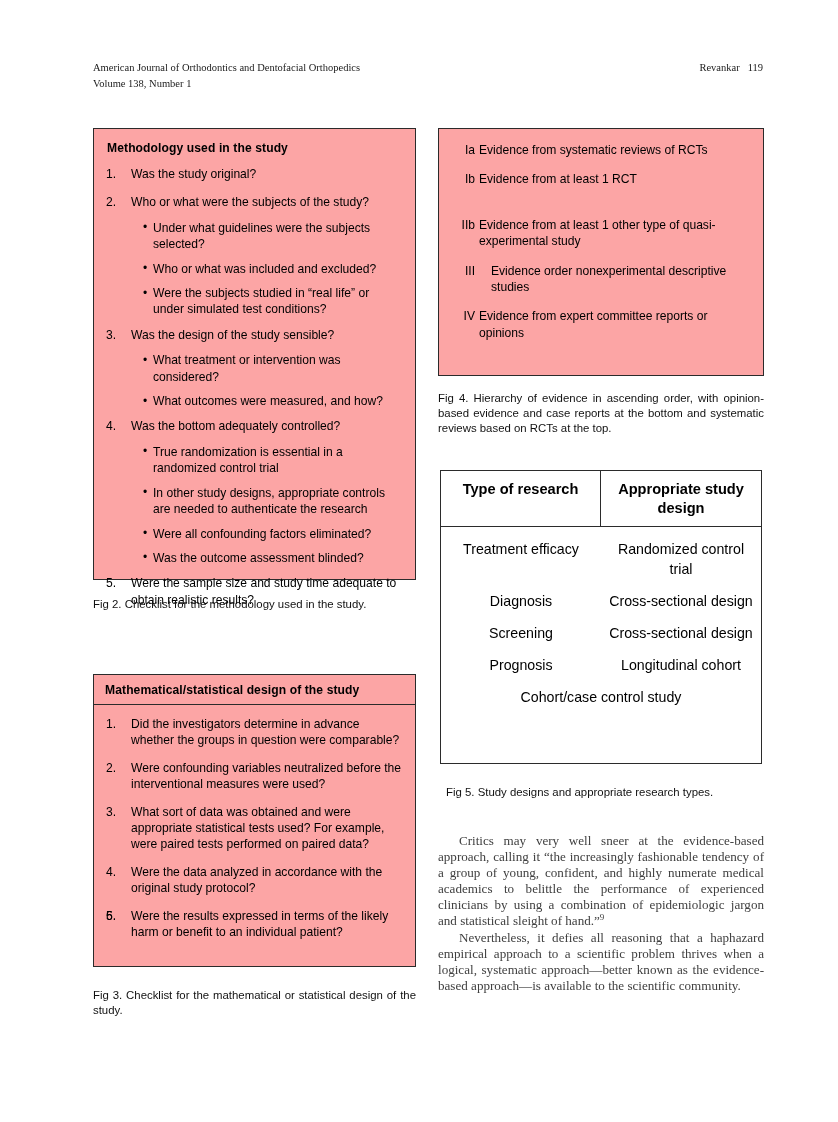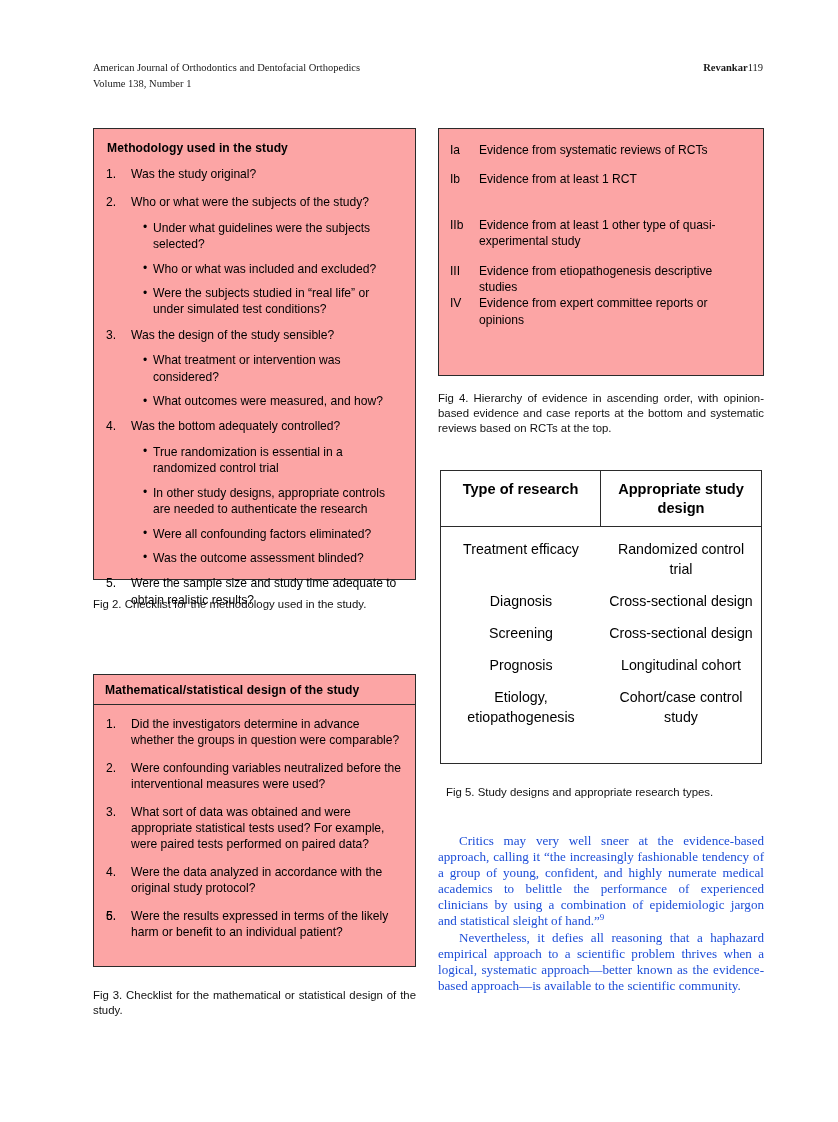--- a/index.html
+++ b/index.html
@@ -37,21 +37,21 @@
   .runhead .rh-row {
     position: relative;
     white-space: nowrap;
   }
   .runhead .rh-right {
     position: absolute;
     right: 0;
     top: 0;
     white-space: nowrap;
   }
-  .runhead .rh-right .rh-author { margin-right: 0; font-weight: bold; }
+  .runhead .rh-right .rh-author { margin-right: 8px; }
 
   
   .fig-box {
     position: absolute;
     border: 1.3px solid #2b2b2b;
     background: #fca5a5;
     box-sizing: border-box;
   }
   .box-title {
     font-size: 12.1px;
@@ -113,21 +113,22 @@
 
   
   .ev-row {
     display: flex;
     font-size: 12.1px;
     line-height: 16.4px;
   }
   .ev-label {
     width: 29px;
     flex: 0 0 29px;
-    padding-right: 12px;
+    text-align: right;
+    padding-right: 4px;
     box-sizing: border-box;
   }
   .ev-text { flex: 1 1 auto; }
 
   
   .tbl {
     position: absolute;
     border: 1.3px solid #2b2b2b;
     box-sizing: border-box;
     background: #fff;
@@ -160,21 +161,21 @@
     line-height: 20px;
     padding: 6px 6px 6px;
   }
 
   
   .prose {
     position: absolute;
     font-family: "Liberation Serif", serif;
     font-size: 13.1px;
     line-height: 16.1px;
-    color: #1d4ed8;
+    color: #404040;
     text-align: justify;
     text-justify: inter-word;
   }
   .prose p {
     margin: 0;
     text-indent: 21px;
   }
   .prose sup {
     font-size: 9px;
     vertical-align: super;
@@ -311,23 +312,23 @@
       <span class="ev-text">Evidence from systematic reviews of RCTs</span>
     </div>
     <div class="ev-row" style="margin-bottom:29px;">
       <span class="ev-label">Ib</span>
       <span class="ev-text">Evidence from at least 1 RCT</span>
     </div>
     <div class="ev-row" style="margin-bottom:13px;">
       <span class="ev-label">IIb</span>
       <span class="ev-text">Evidence from at least 1 other type of quasi-experimental study</span>
     </div>
-    <div class="ev-row" style="">
+    <div class="ev-row" style="margin-bottom:13px;gap:12px;">
       <span class="ev-label">III</span>
-      <span class="ev-text">Evidence from etiopathogenesis descriptive studies</span>
+      <span class="ev-text">Evidence order nonexperimental descriptive studies</span>
     </div>
     <div class="ev-row">
       <span class="ev-label">IV</span>
       <span class="ev-text">Evidence from expert committee reports or opinions</span>
     </div>
   </div>
 
   <div class="caption justify" style="left:430px; top:391px; width:326px;"><span>Fig 4. Hierarchy of evidence in ascending order, with opinion-based evidence and case reports at the bottom and systematic reviews based on RCTs at the top.</span></div>
 
   <div class="tbl" style="left:432px; top:470px; width:322px; height:294px;">
@@ -346,21 +347,20 @@
       </div>
       <div class="tbl-row">
         <div class="td">Screening</div>
         <div class="td">Cross-sectional design</div>
       </div>
       <div class="tbl-row">
         <div class="td">Prognosis</div>
         <div class="td">Longitudinal cohort</div>
       </div>
       <div class="tbl-row">
-        <div class="td">Etiology, etiopathogenesis</div>
         <div class="td">Cohort/case control study</div>
       </div>
     </div>
   </div>
 
   <div class="caption" style="left:438px; top:785px; width:320px;">Fig 5.  Study designs and appropriate research types.</div>
 
   <div class="prose" style="left:430px; top:833px; width:326px;">
     <p><span>Critics may very well sneer at the evidence-based approach, calling it “the increasingly fashionable tendency of a group of young, confident, and highly numerate medical academics to belittle the performance of experienced clinicians by using a combination of epidemiologic jargon and statistical sleight of hand.”</span><sup>9</sup></p>
     <p>Nevertheless, it defies all reasoning that a haphazard empirical approach to a scientific problem thrives when a logical, systematic approach—better known as the evidence-based approach—is available to the scientific community.</p>

